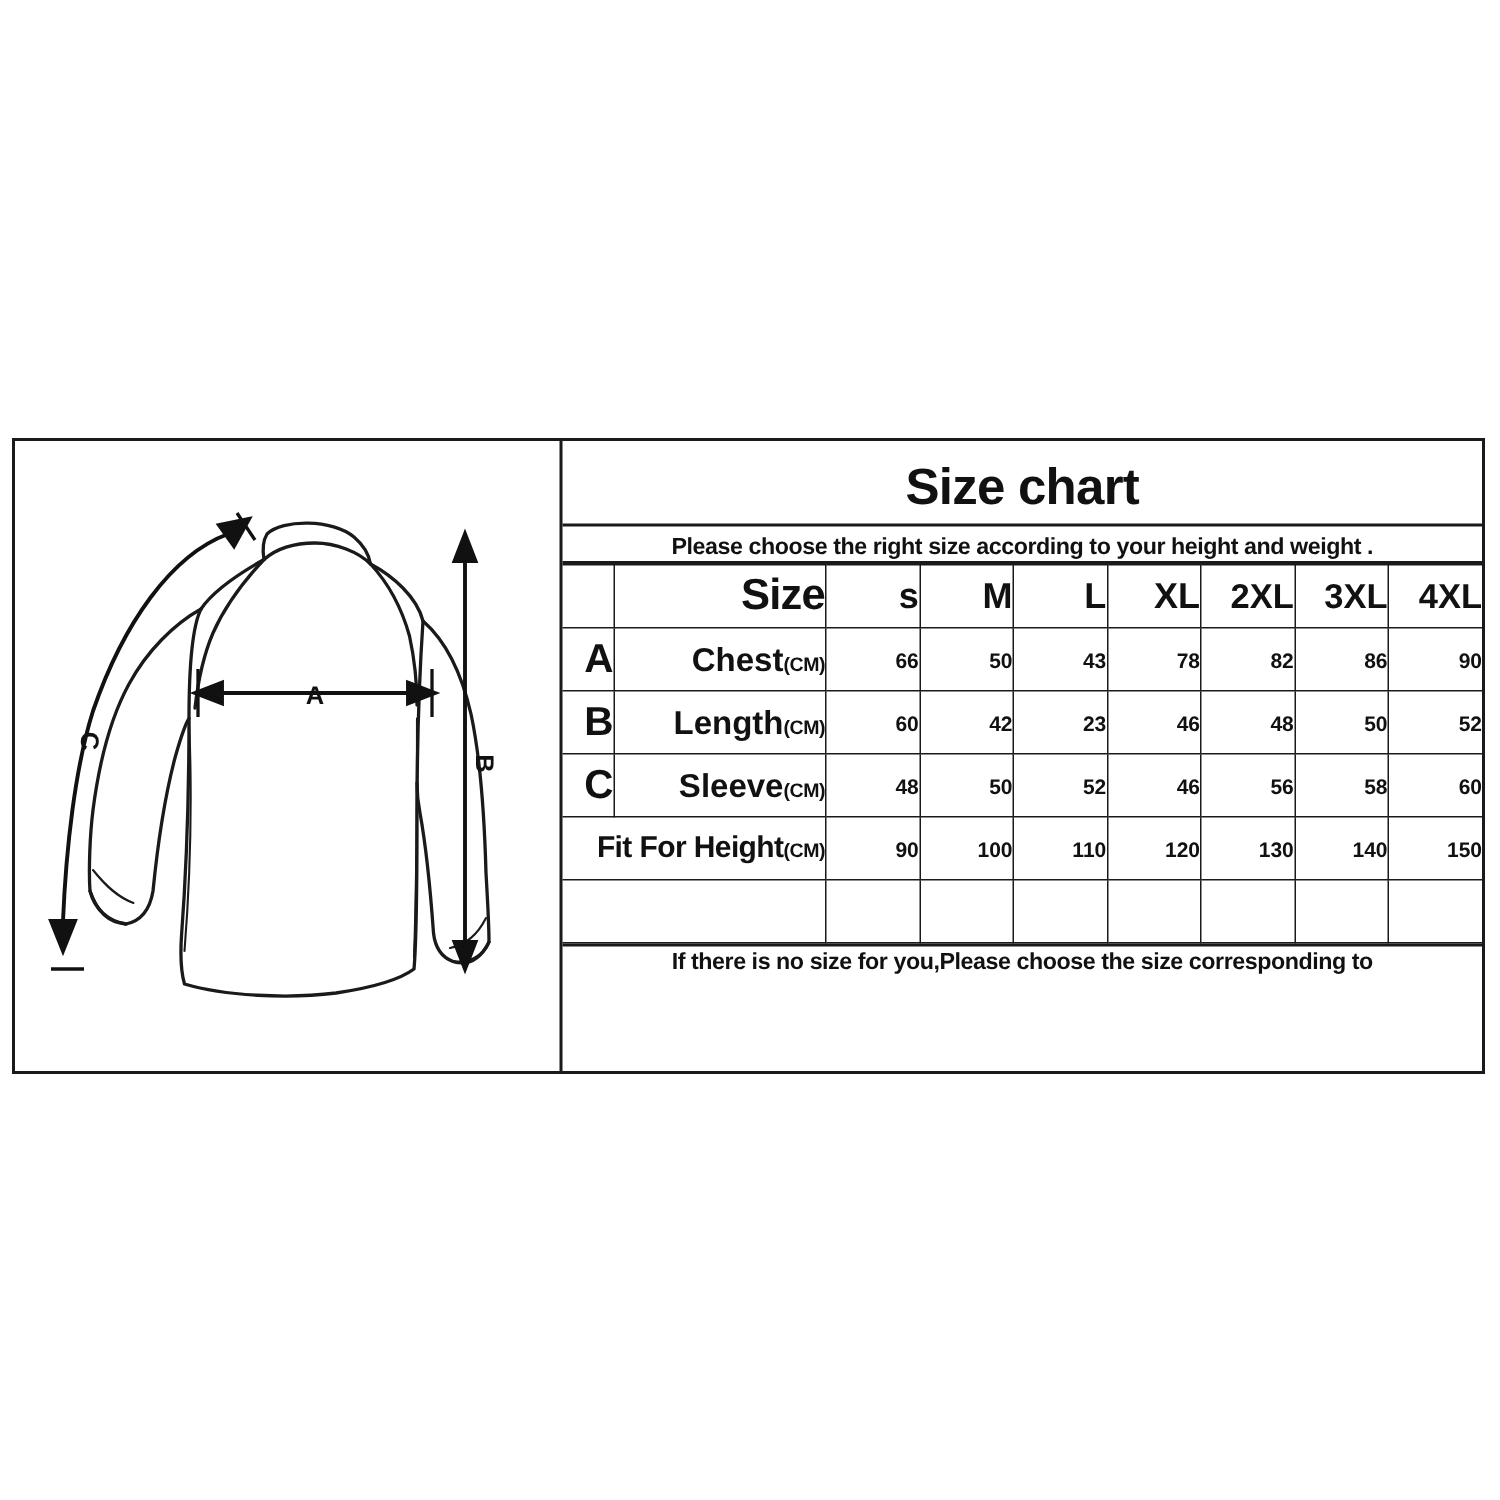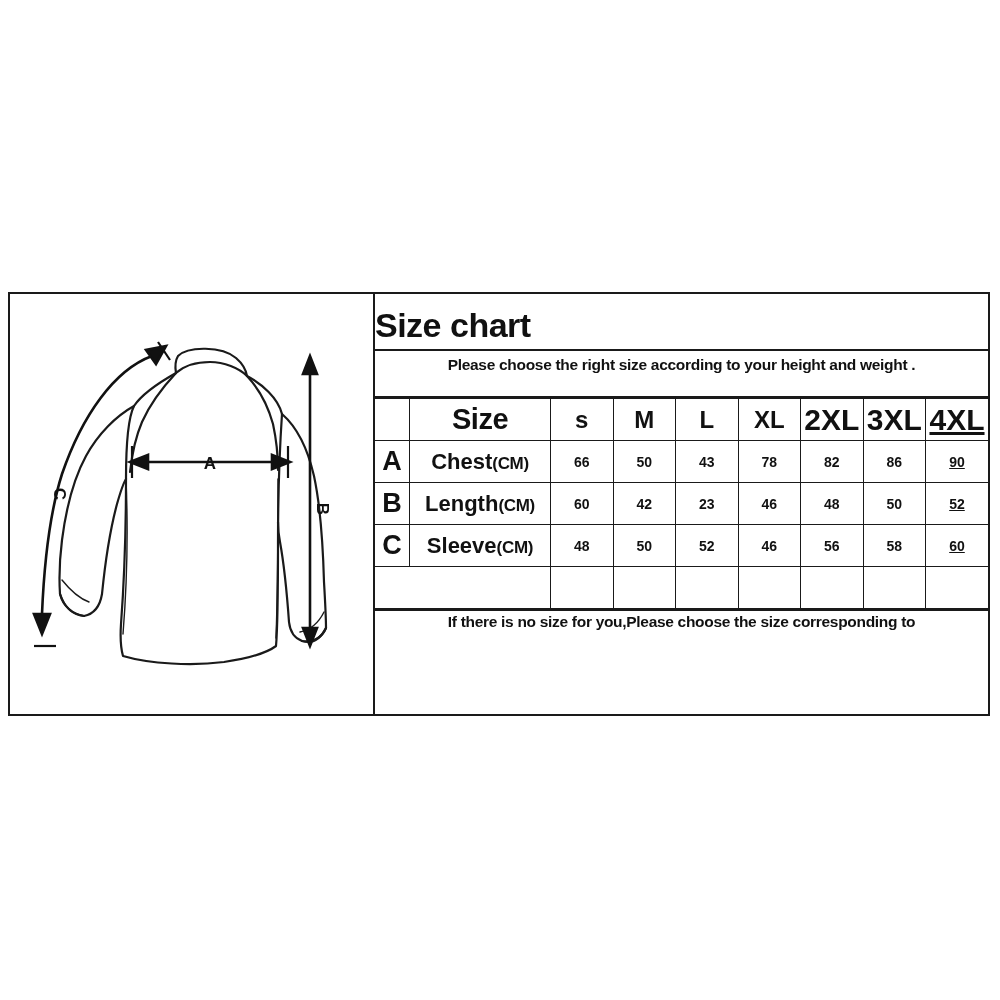--- a/index.html
+++ b/index.html
@@ -45,80 +45,80 @@
   
   .table-pane {
     flex: 1;
     height: 100%;
     box-sizing: border-box;
     display: flex;
     flex-direction: column;
   }
 
   .chart-title {
-    text-align: left;
+    text-align: center;
     font-weight: bold;
     font-size: 34px;
     letter-spacing: -0.5px;
     color: #111;
     padding-top: 12px;
     padding-bottom: 4px;
     font-family: "Liberation Sans", sans-serif;
   }
 
   .subtitle-row {
     border-top: 2px solid #1a1a1a;
     border-bottom: 2px solid #1a1a1a;
     text-align: center;
     font-weight: bold;
     font-size: 15.5px;
     color: #111;
-    padding: 5px 4px 22px 4px;
+    padding: 5px 4px 0 4px;
     letter-spacing: -0.3px;
   }
 
   table.size-table {
     border-collapse: collapse;
     width: 100%;
     table-layout: fixed;
   }
   table.size-table td {
     border: 1.5px solid #1a1a1a;
-    text-align: center;
+    text-align: right;
     color: #111;
     font-weight: bold;
     padding: 0;
     height: 41px;
   }
   table.size-table td.no-left { border-left: none; }
-  table.size-table td.no-right { border-right: none; text-decoration: underline; }
+  table.size-table td.no-right { border-right: none; }
 
   .col-key {
     width: 34px;
     font-size: 27px;
     font-weight: bold;
   }
   .col-label {
     width: 140px;
     font-size: 22px;
     text-align: center;
   }
   .col-label .unit {
-    font-size: 17px;
+    font-size: 13px;
     vertical-align: baseline;
     letter-spacing: -0.3px;
   }
   .col-val { font-size: 14px; }
 
   .hdr-size {
     font-size: 29px;
     letter-spacing: -0.5px;
   }
   .hdr-val { font-size: 24px; }
-  .hdr-val.small { font-size: 30px; }
+  .hdr-val.small { font-size: 23px; }
 
   .fit-label {
     font-size: 20px;
     letter-spacing: -0.4px;
   }
   .blank-row td { height: 36px; }
 
   .footnote {
     border-top: 2px solid #1a1a1a;
     flex: 1;
@@ -278,20 +278,32 @@
             </td>
             <td class="col-val">48</td>
             <td class="col-val">50</td>
             <td class="col-val">52</td>
             <td class="col-val">46</td>
             <td class="col-val">56</td>
             <td class="col-val">58</td>
             <td class="col-val no-right">60</td>
           </tr>
 
+          <tr>
+            <td class="col-label fit-label no-left" colspan="2">
+              <span>Fit For Height</span><span class="unit">(CM)</span>
+            </td>
+            <td class="col-val">90</td>
+            <td class="col-val">100</td>
+            <td class="col-val">110</td>
+            <td class="col-val">120</td>
+            <td class="col-val">130</td>
+            <td class="col-val">140</td>
+            <td class="col-val no-right">150</td>
+          </tr>
 
           <tr class="blank-row">
             <td class="no-left" colspan="2"></td>
             <td></td>
             <td></td>
             <td></td>
             <td></td>
             <td></td>
             <td></td>
             <td class="no-right"></td>

